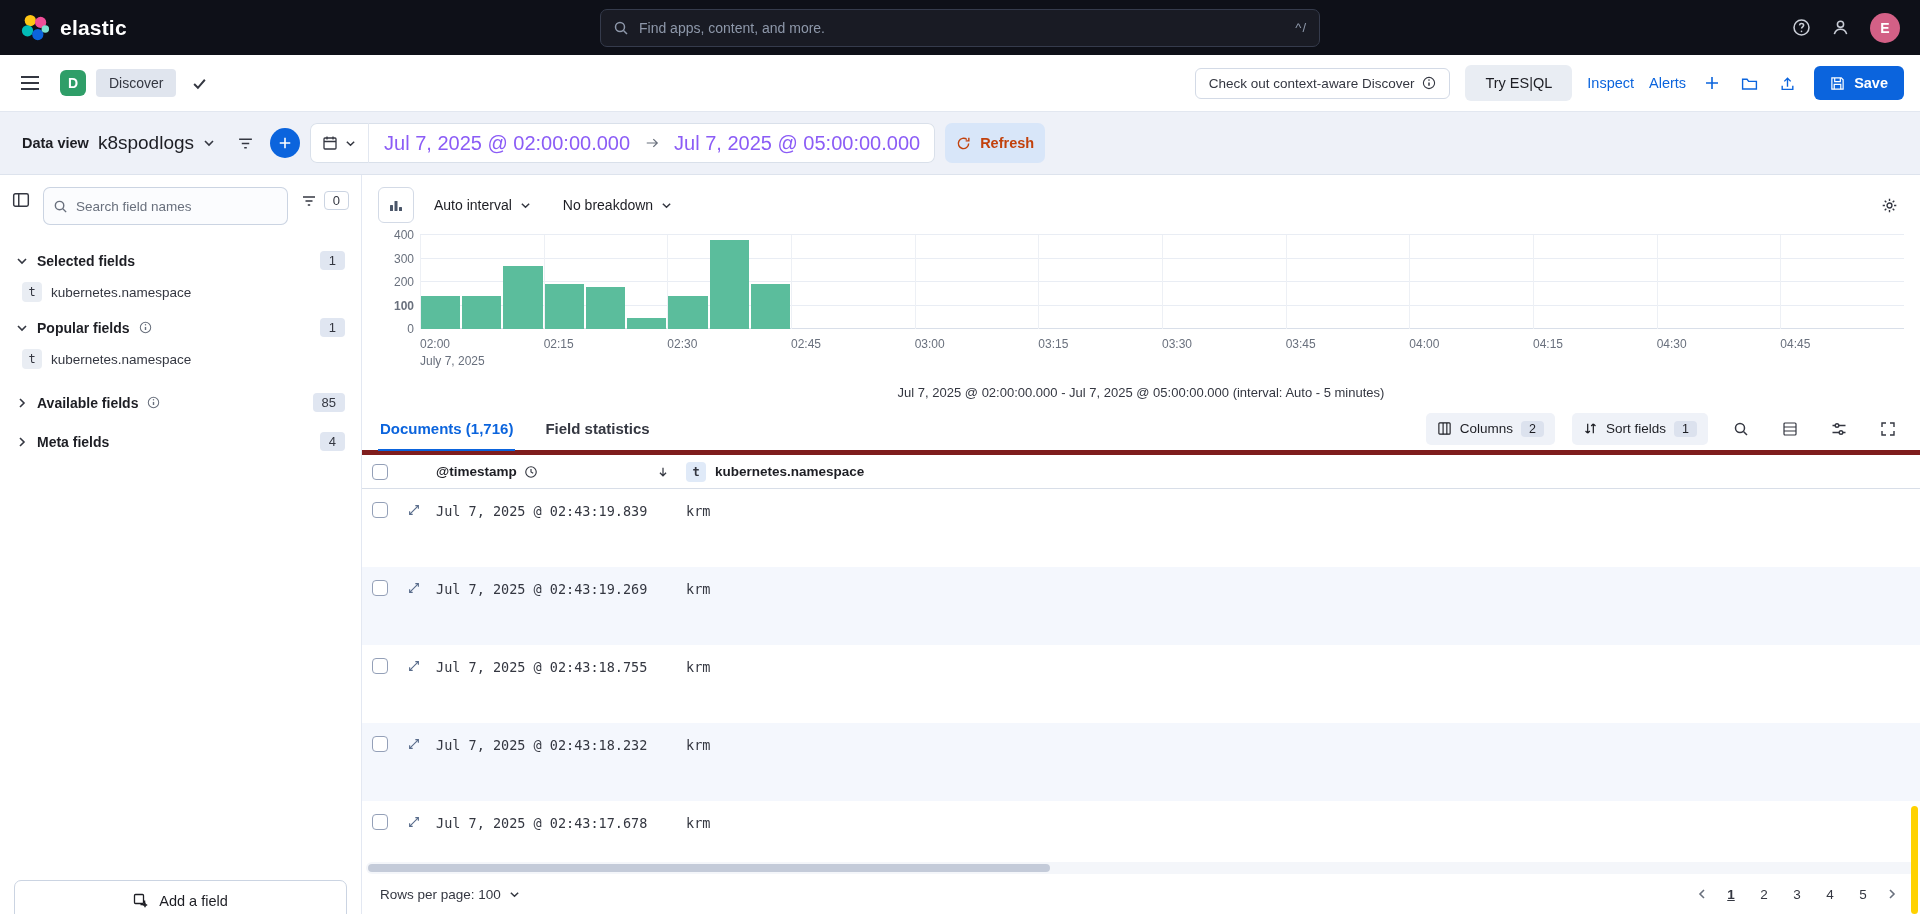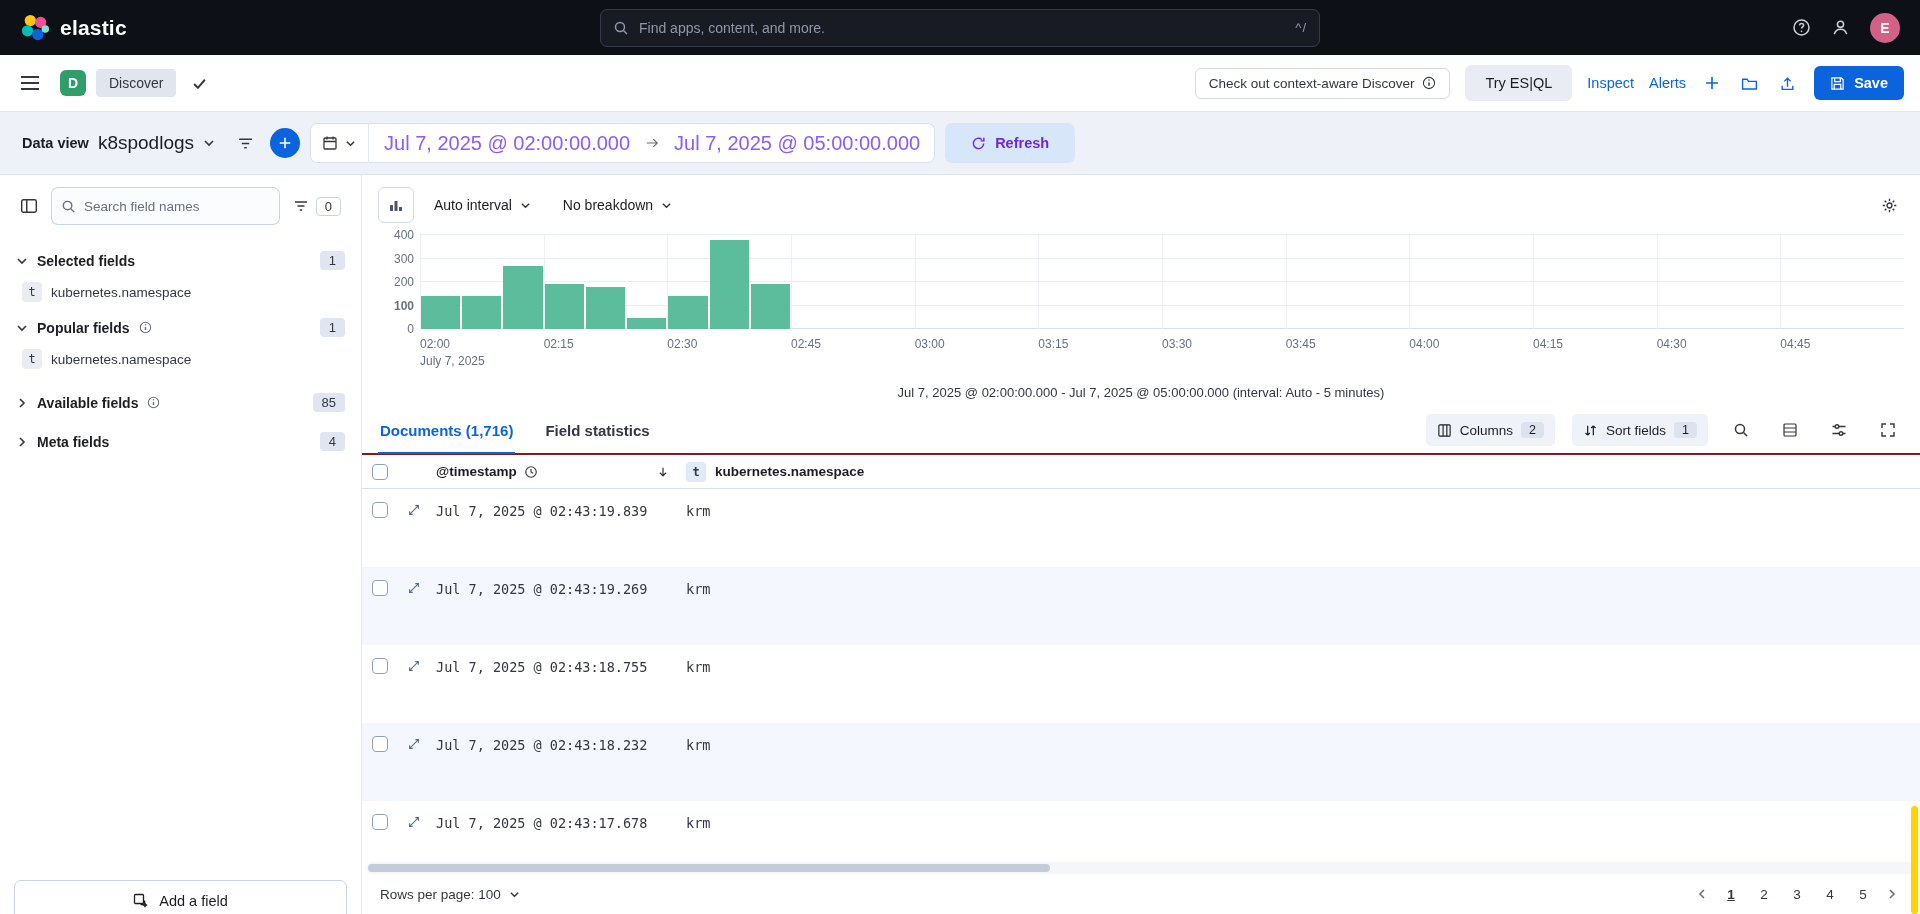--- a/index.html
+++ b/index.html
@@ -44,28 +44,28 @@
   .chev{color:#343741;display:flex}
   .qb-filter{color:#343741;padding:6px;display:flex}
   .qb-add{width:30px;height:30px;border-radius:50%;background:#0B64DD;color:#fff;display:flex;align-items:center;justify-content:center}
   .kql{flex:1;height:40px;background:#fff;border-radius:7px;display:flex;align-items:center;gap:9px;padding:0 12px;box-shadow:inset 0 0 0 1px #D9E0EA;color:#8B95A5}
   .kql input{flex:1;color:#343741}
   .kql input::placeholder{color:#8B95A5}
   .datectl{height:40px;background:#fff;border-radius:7px;box-shadow:inset 0 0 0 1px #D9E0EA;display:flex;align-items:center}
   .dc-cal{display:flex;align-items:center;gap:7px;padding:0 12px;color:#343741;border-right:1px solid #E2E7F0;height:100%}
   .dc-date{padding:0 15px;font-size:20px;color:#8b5cf6}
   .dc-arrow{color:#69707D;display:flex}
-  .btn-refresh{height:40px;border-radius:7px;background:#D8E6F9;color:#6d28d9;font-weight:600;display:flex;align-items:center;gap:9px;padding:0 26px;font-size:14.5px}
+  .btn-refresh{height:40px;border-radius:7px;background:#D8E6F9;color:#c2410c;font-weight:600;display:flex;align-items:center;gap:9px;padding:0 11px;font-size:14.5px}
 
   
   .page-body{display:flex;height:739px}
 
   
   aside{width:362px;border-right:1px solid #E3E8F2;display:flex;flex-direction:column;padding-top:12px;overflow:hidden}
-  .sb-top{display:flex;align-items:center;gap:9px;padding:0 16px 14px}
+  .sb-top{display:flex;align-items:flex-start;gap:9px;padding:0 8px 14px}
   .sb-panelbtn{color:#343741;display:flex;padding:4px}
   .sb-search{flex:1;height:38px;border-radius:7px;box-shadow:inset 0 0 0 1px #CBD4E2;background:#FBFCFE;display:flex;align-items:center;gap:8px;padding:0 10px;color:#69707D}
   .sb-search input{flex:1;color:#343741;font-size:13.5px}
   .sb-search input::placeholder{color:#69707D}
   .sb-filterbtn{display:flex;align-items:center;gap:7px;color:#343741;padding:4px}
   .sb-filter-count{font-size:13px;border:1px solid #CBD4E2;border-radius:4px;padding:1px 8px;background:#fff}
   .sb-sec{padding:12px 16px 2px}
   .sec-head{display:flex;align-items:center;gap:9px}
   .sec-title{font-weight:700;font-size:14px;color:#1D1E24}
   .sec-info{color:#69707D;display:flex}
@@ -90,21 +90,21 @@
   .hgrid{position:absolute;left:0;right:0;height:1px;background:#E9EDF4}
   .hgrid.base{background:#D9DFE9}
   .vgrid{position:absolute;top:0;bottom:0;width:1px;background:#EDF0F5}
   .bar{position:absolute;bottom:0;background:#5BBD9C;z-index:2}
   .x-axis{position:absolute;left:58px;right:16px;bottom:2px;height:44px}
   .xlab{position:absolute;top:6px;font-size:12px;color:#69707D;white-space:nowrap}
   .xdate{margin-top:3px;font-size:12px;color:#69707D}
   .chart-caption{height:30px;display:flex;align-items:center;justify-content:center;font-size:13px;color:#343741}
 
   
-  .tabs-row{display:flex;padding:0 16px;border-bottom:2px solid #7f1d1d;height:48px}
+  .tabs-row{display:flex;padding:0 16px;border-bottom:5px solid #7f1d1d;height:48px}
   .tab{padding:13px 2px;margin-right:28px;font-size:15px;font-weight:700;color:#343741;position:relative;height:100%}
   .tab.active{color:#0B64DD}
   .tab.active::after{content:"";position:absolute;left:0;right:0;bottom:-1px;height:2px;background:#0B64DD}
   .grid-tools{margin-left:auto;display:flex;align-items:center;gap:17px}
   .gt-btn{display:flex;align-items:center;gap:8px;background:#EFF2F8;border-radius:5px;height:32px;padding:0 11px;font-size:13.5px;color:#1D1E24}
   .gt-badge{background:#DCE2EE;border-radius:4px;padding:1px 8px;font-size:12.5px}
   .gt-icon{width:32px;height:32px;display:flex;align-items:center;justify-content:center;color:#343741}
 
   
   .g-head{display:flex;align-items:center;height:34px;border-bottom:1px solid #D8DEE8;padding-left:10px;font-size:13.5px;font-weight:700;color:#1D1E24}

